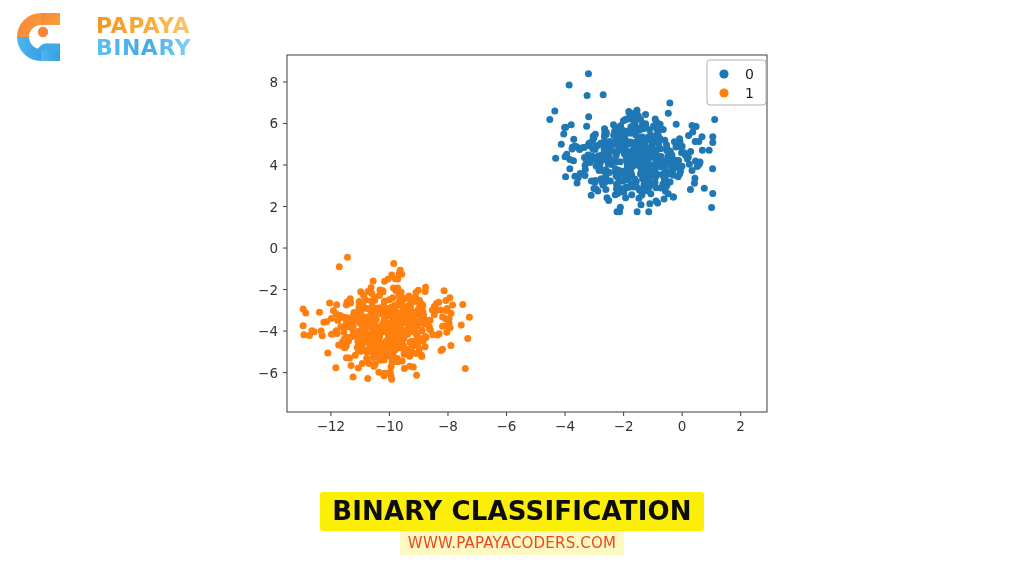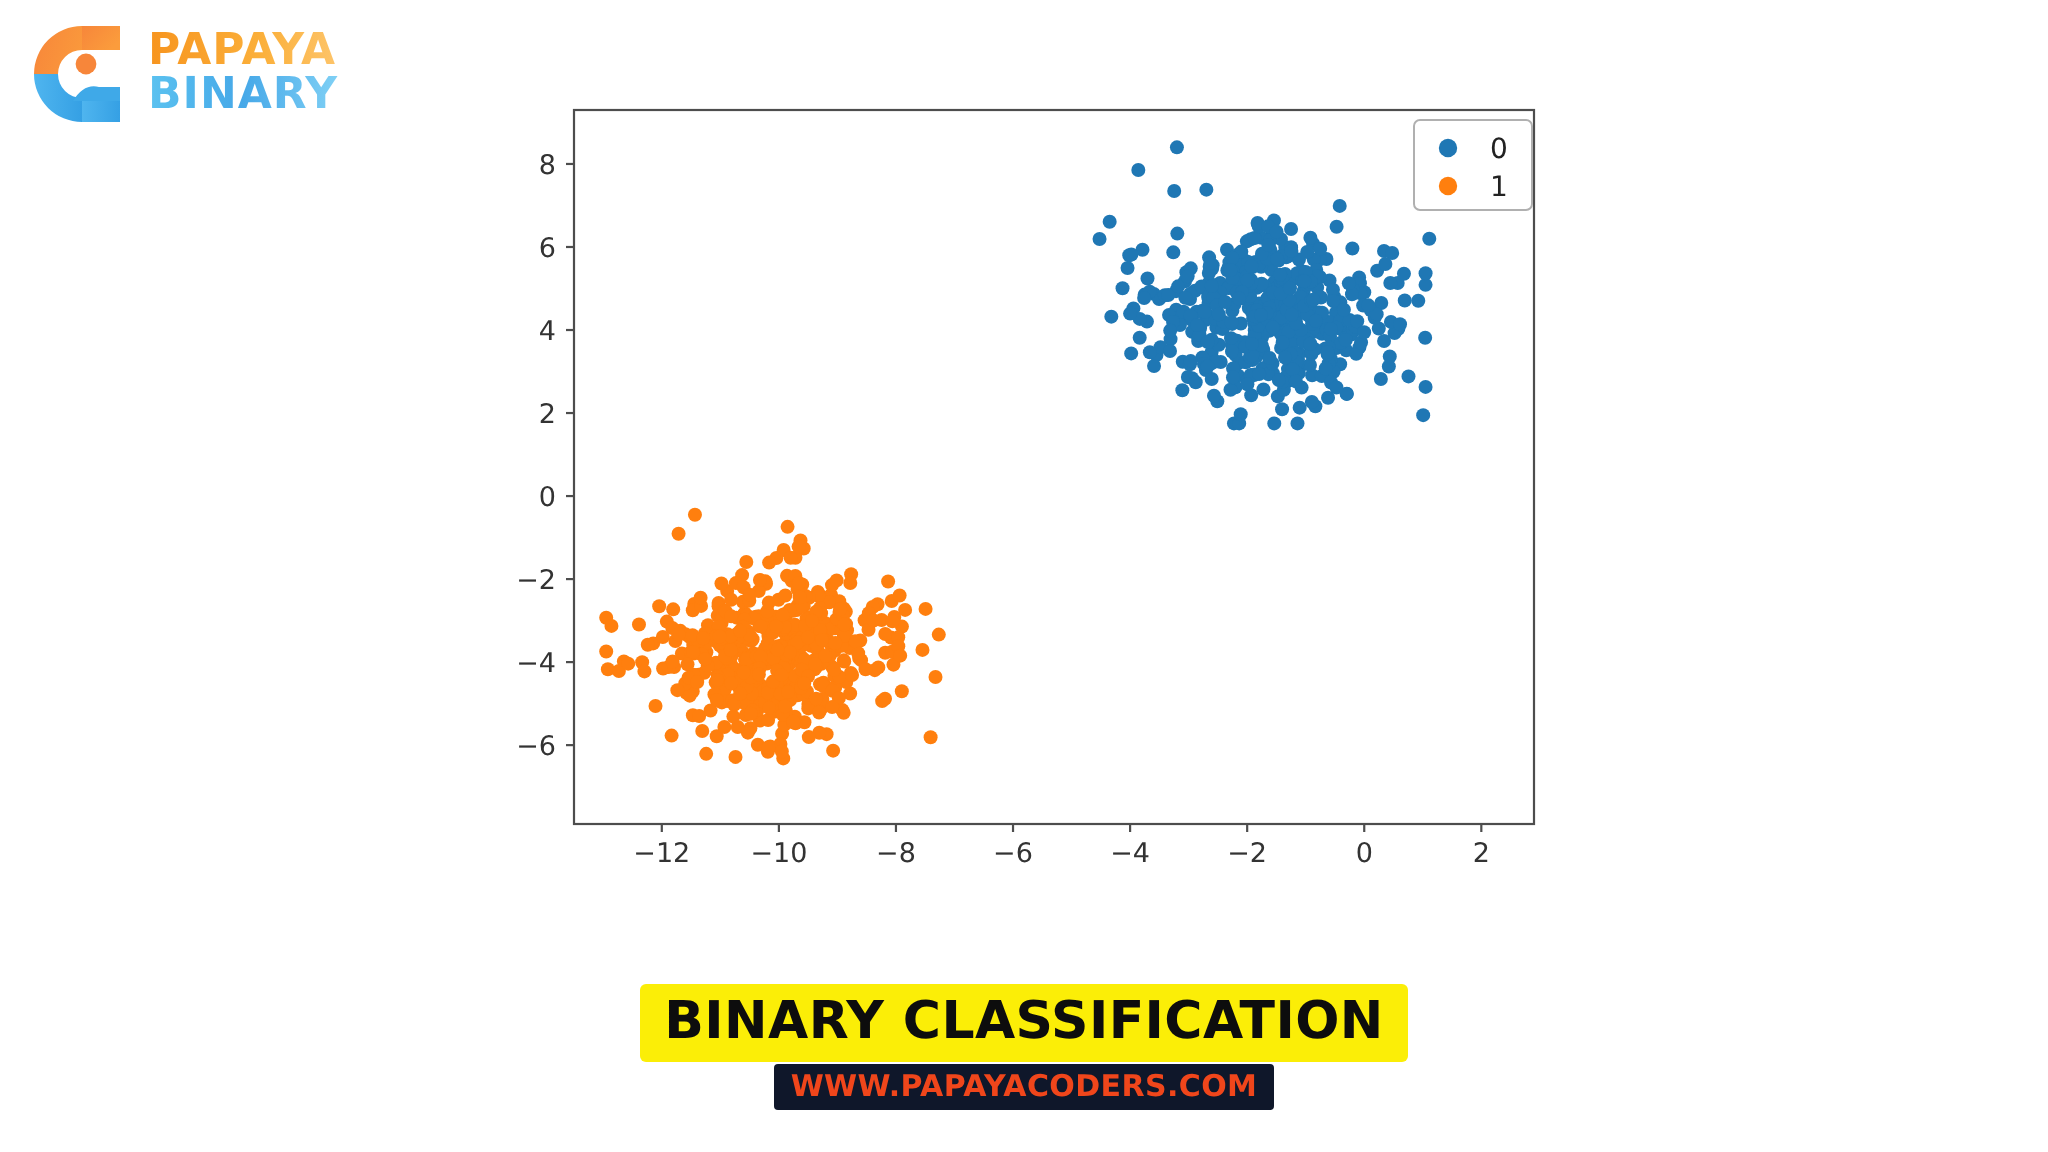--- a/index.html
+++ b/index.html
@@ -16,21 +16,21 @@
     font-family: "DejaVu Sans", sans-serif;
   }
 
   
   #brand {
     position: absolute;
     left: 14px;
     top: 10px;
     display: flex;
     align-items: center;
-    gap: 6px;
+    gap: 28px;
   }
   #brand-mark {
     width: 54px;
     height: 54px;
     flex: 0 0 auto;
   }
   #brand-text {
     display: flex;
     flex-direction: column;
     line-height: 1.02;
@@ -125,24 +125,24 @@
   }
   #caption-url-wrap {
     position: absolute;
     left: 0;
     top: 40px;
     width: 1024px;
     text-align: center;
   }
   #caption-url {
     display: inline-block;
-    background: #0f172a;
+    background: #fef9c3;
     color: #F0461B;
     font-family: "DejaVu Sans", sans-serif;
-    font-weight: bold;
+    font-weight: normal;
     font-size: 15px;
     letter-spacing: 0.2px;
     padding: 2px 8px 3px 8px;
     border-radius: 2px;
   }
 </style>
 </head>
 <body>
 
 <div id="brand">

